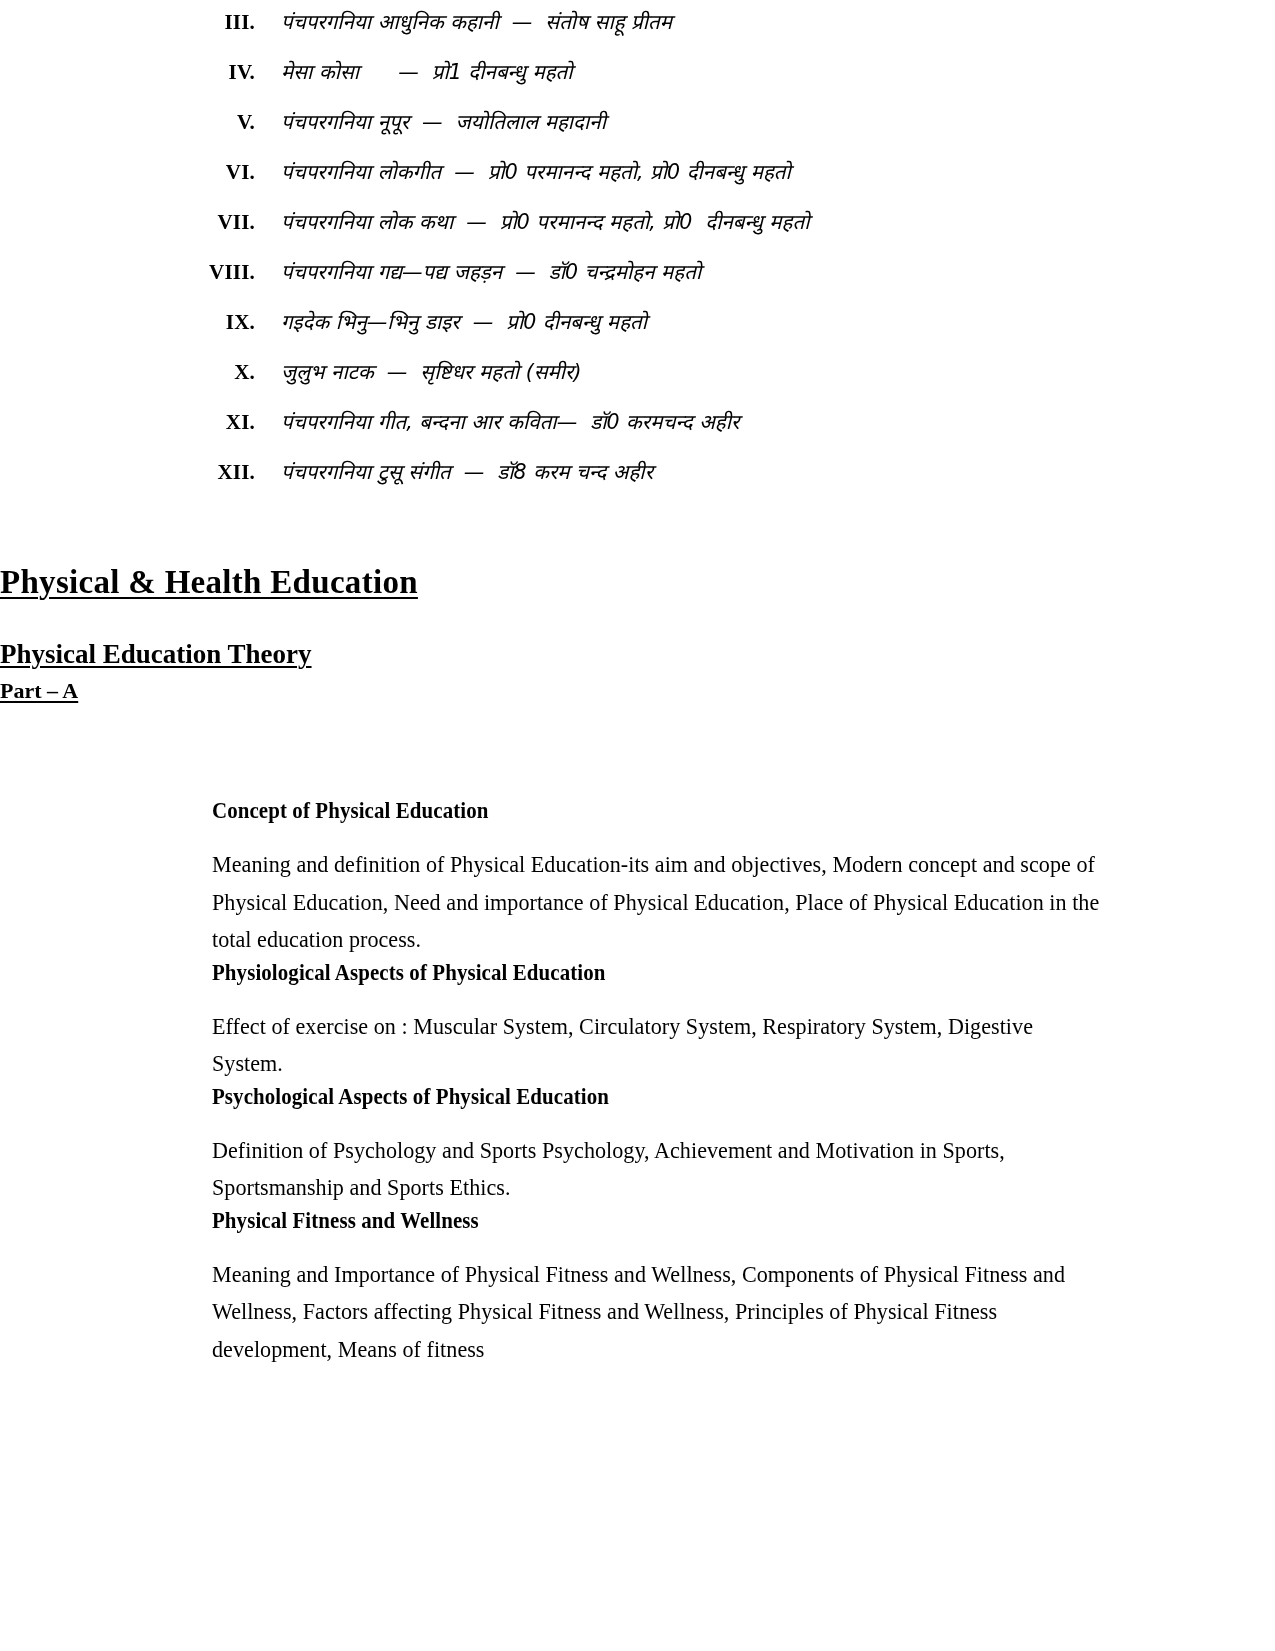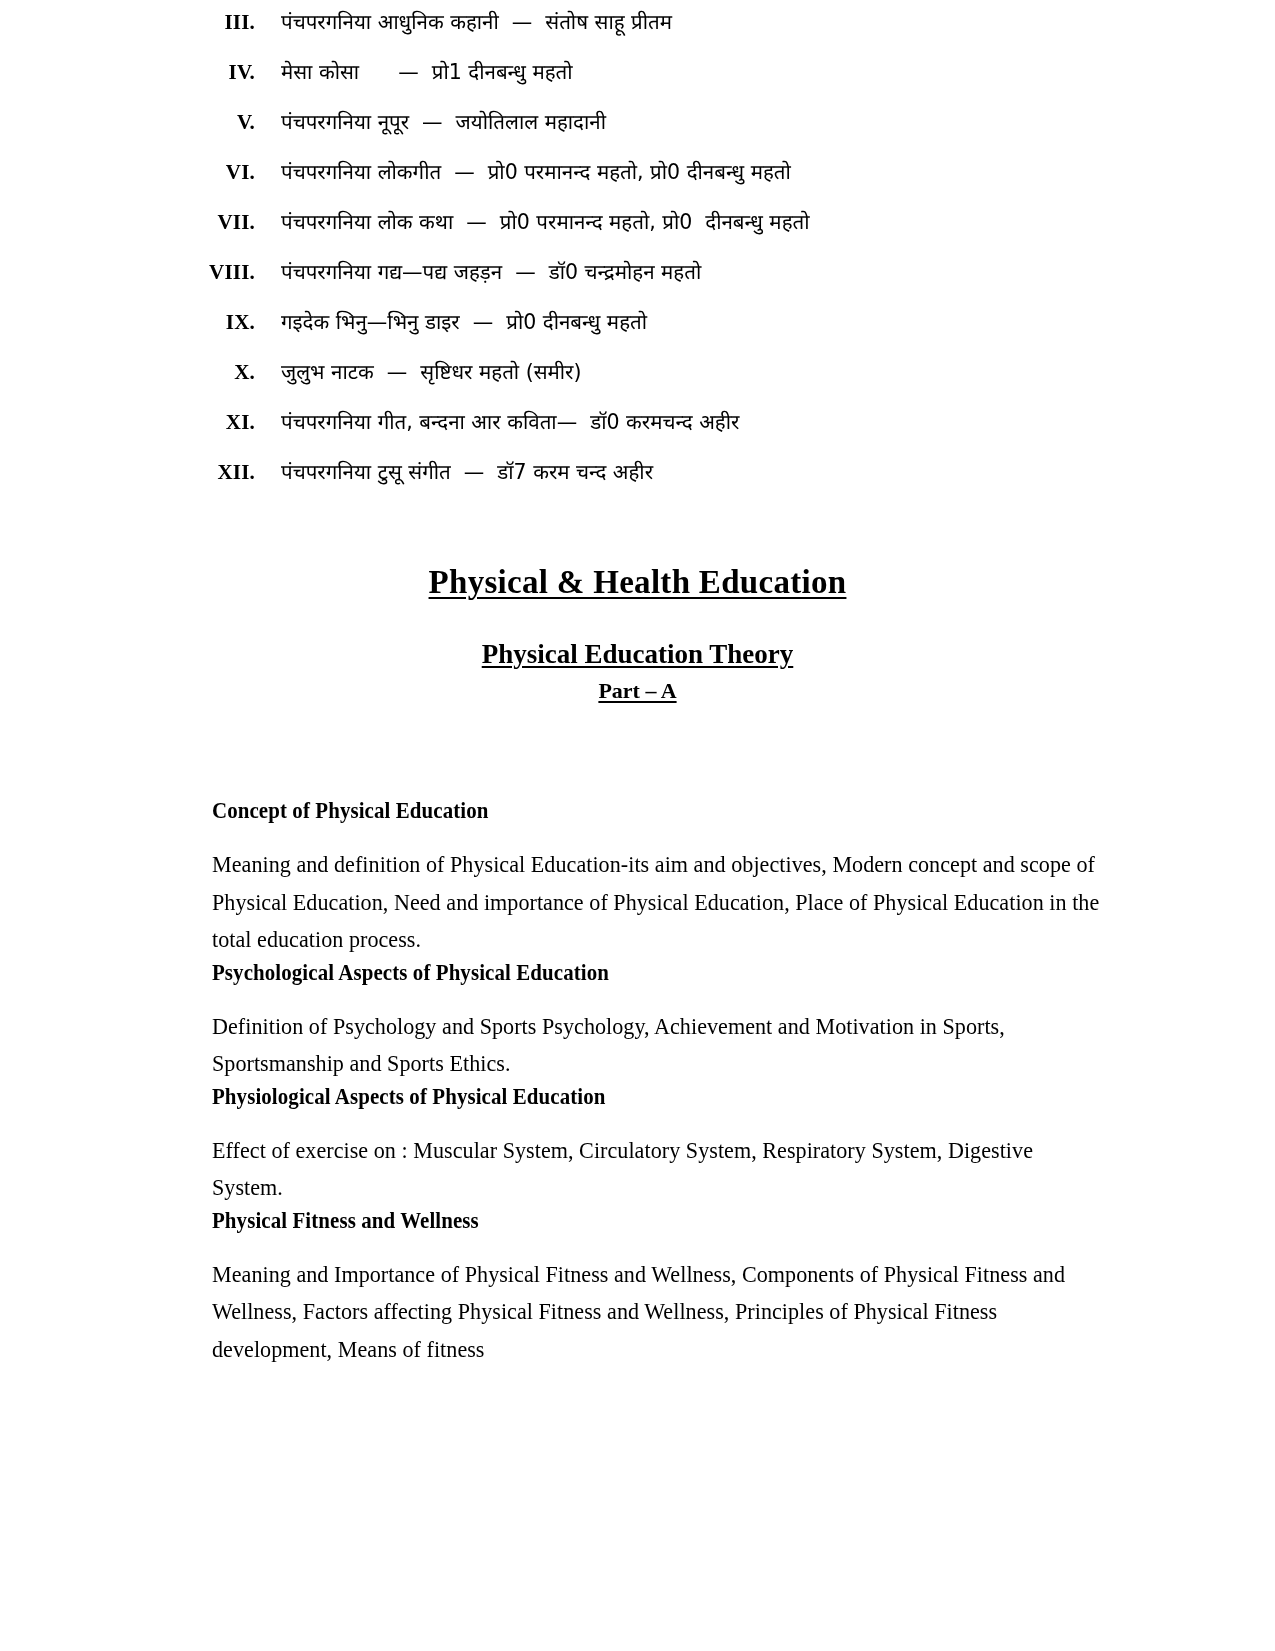--- a/index.html
+++ b/index.html
@@ -44,29 +44,29 @@
     color: #000;
     flex: 0 0 255px;
   }
   .ref-text {
     padding-left: 26px;
     font-family: "DejaVu Sans", "Liberation Sans", sans-serif;
     font-size: 20.5px;
     line-height: 1;
     color: #000;
     white-space: pre;
+    font-style: italic;
   }
 
   
   .headings {
     position: absolute;
     left: 0;
     top: 560px;
     width: 1275px;
-    text-align: center;
   }
   .h-main {
     font-family: "Liberation Serif", "DejaVu Serif", serif;
     font-weight: bold;
     font-size: 33px;
     letter-spacing: 0.3px;
     text-decoration: underline;
     text-underline-offset: 4px;
     text-decoration-thickness: 2px;
     margin: 0;
@@ -173,50 +173,50 @@
       <span class="ref-text">जुलुभ नाटक  —  सृष्टिधर महतो (समीर)</span>
     </div>
 
     <div class="ref-row">
       <span class="ref-num">XI.</span>
       <span class="ref-text">पंचपरगनिया गीत, बन्दना आर कविता—  डॉ0 करमचन्द अहीर</span>
     </div>
 
     <div class="ref-row">
       <span class="ref-num">XII.</span>
-      <span class="ref-text">पंचपरगनिया टुसू संगीत  —  डॉ7 करम चन्द अहीर</span>
+      <span class="ref-text">पंचपरगनिया टुसू संगीत  —  डॉ8 करम चन्द अहीर</span>
     </div>
 
   </div>
 
   <div class="headings">
     <div class="h-main">Physical &amp; Health Education</div>
     <div class="h-sub-wrap">
       <div><span class="h-sub">Physical Education Theory</span></div>
       <div><span class="h-part">Part – A</span></div>
     </div>
   </div>
 
   <div class="body-block">
 
     <div>
       <div class="sec-head">Concept of Physical Education</div>
       <div class="sec-body">Meaning and definition of Physical Education-its aim and objectives, Modern concept and scope of Physical Education, Need and importance of Physical Education, Place of Physical Education in the total education process.</div>
     </div>
 
     <div>
+      <div class="sec-head">Physiological Aspects of Physical Education</div>
+      <div class="sec-body">Effect of exercise on : Muscular System, Circulatory System, Respiratory System, Digestive System.</div>
+    </div>
+
+    <div>
       <div class="sec-head">Psychological Aspects of Physical Education</div>
       <div class="sec-body">Definition of Psychology and Sports Psychology, Achievement and Motivation in Sports, Sportsmanship and Sports Ethics.</div>
     </div>
 
     <div>
-      <div class="sec-head">Physiological Aspects of Physical Education</div>
-      <div class="sec-body">Effect of exercise on : Muscular System, Circulatory System, Respiratory System, Digestive System.</div>
-    </div>
-
-    <div>
       <div class="sec-head">Physical Fitness and Wellness</div>
       <div class="sec-body">Meaning and Importance of Physical Fitness and Wellness, Components of Physical Fitness and Wellness, Factors affecting Physical Fitness and Wellness, Principles of Physical Fitness development, Means of fitness</div>
     </div>
 
   </div>
 
 </div>
 
 </body></html>

